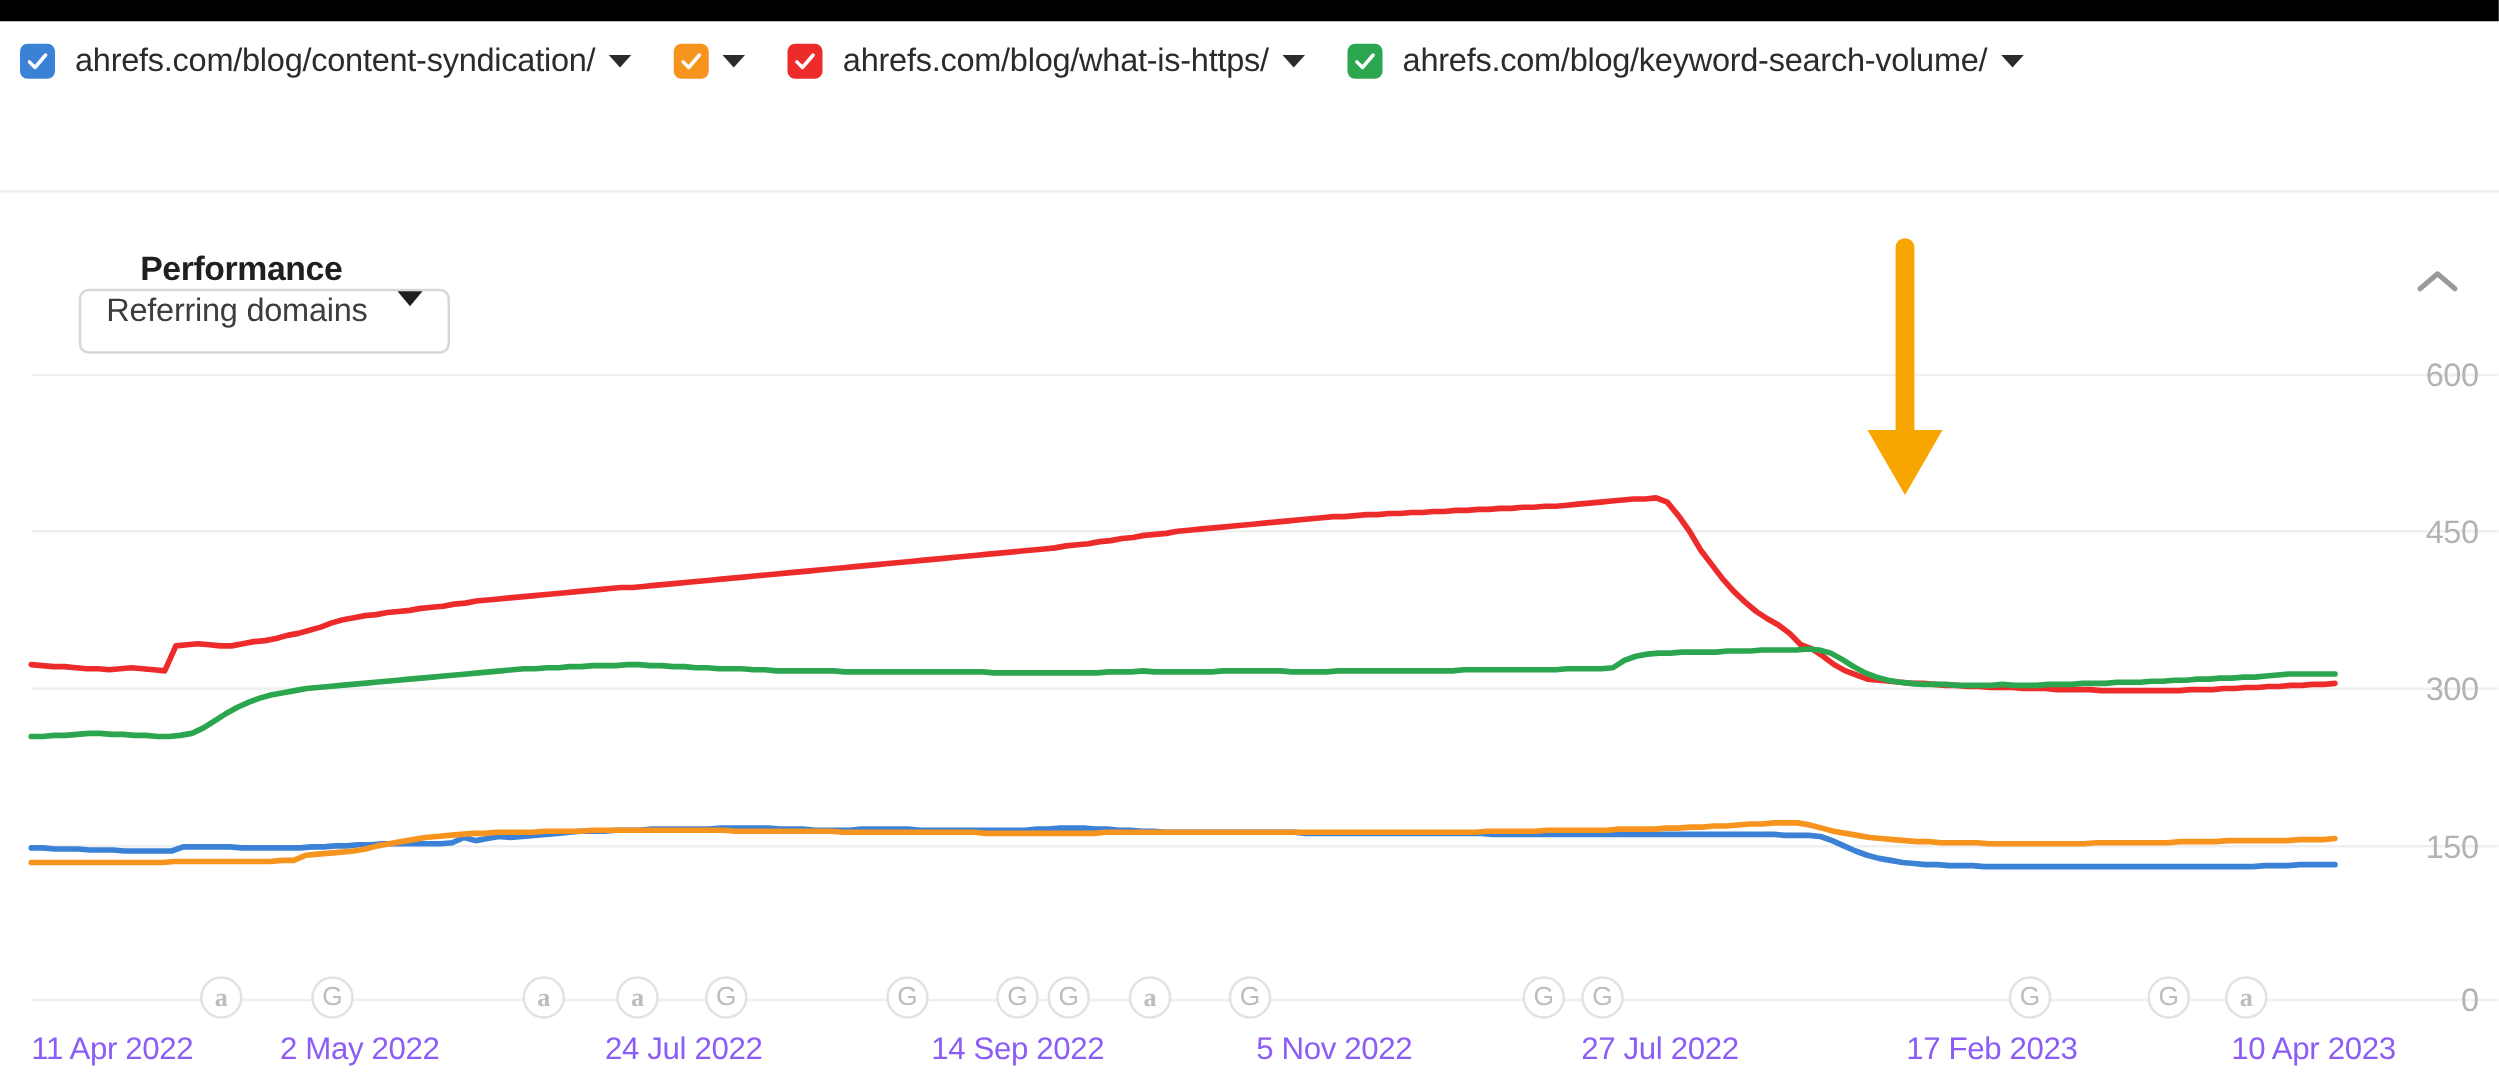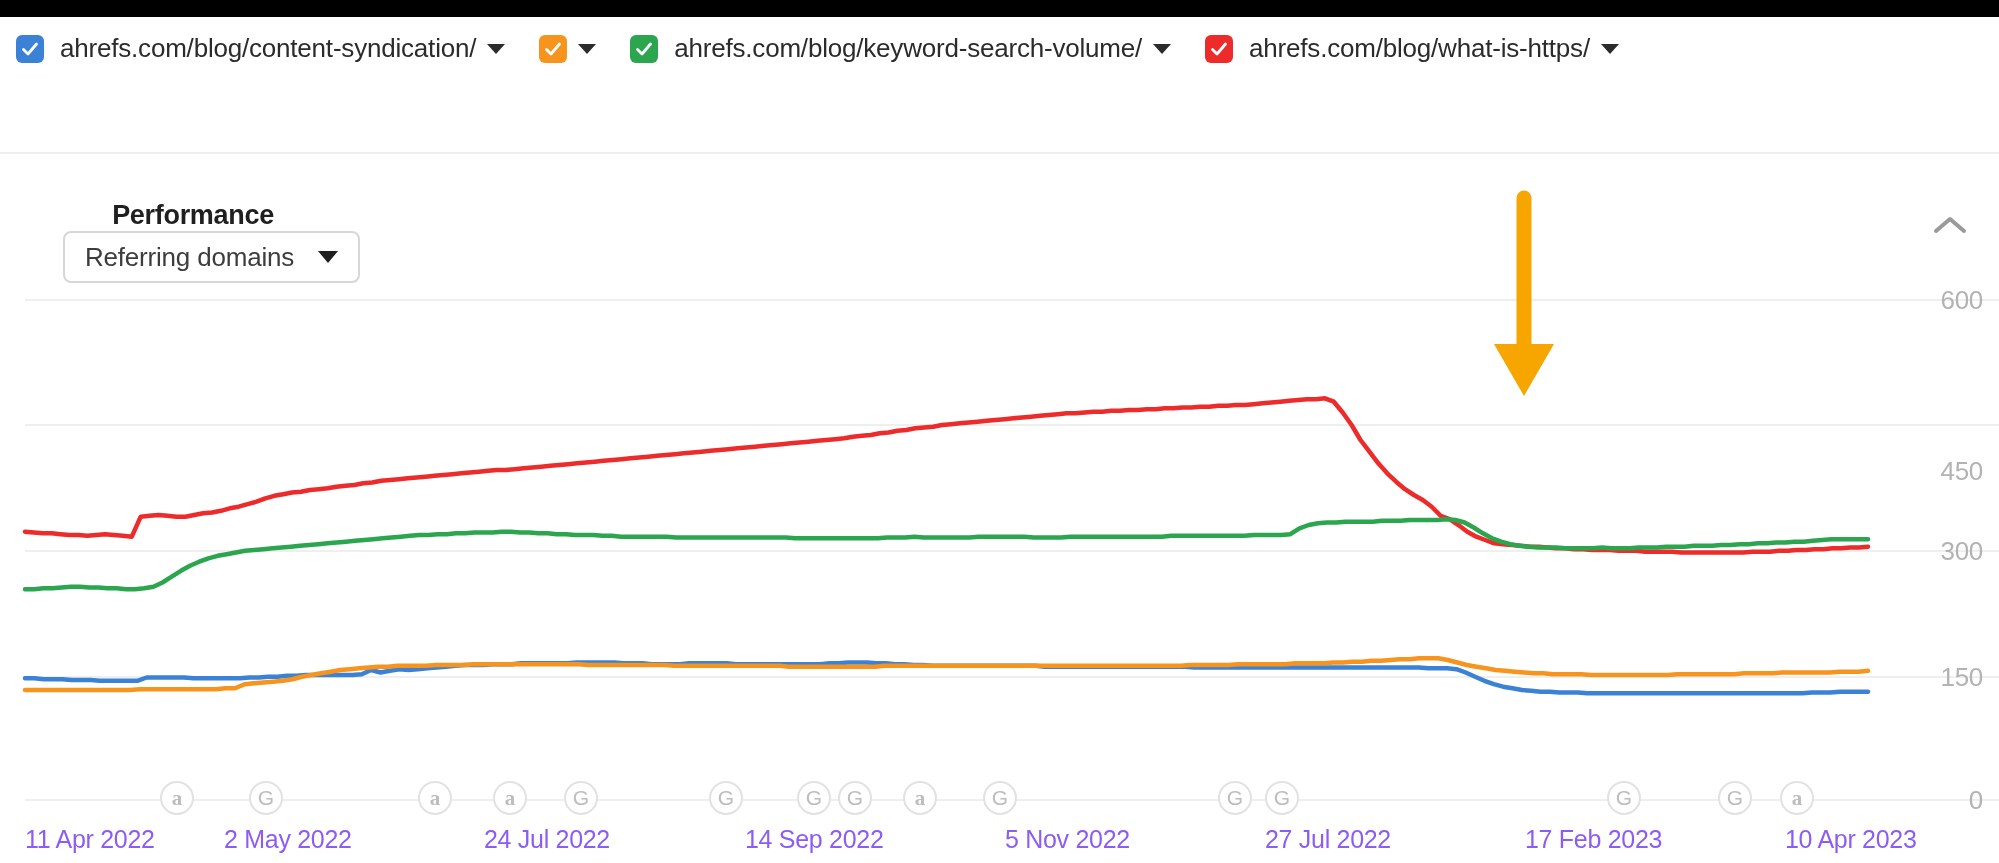--- a/index.html
+++ b/index.html
@@ -57,21 +57,21 @@
     display:flex; align-items:center;flex-direction:column;
   }
   .perf-title {
     font-size:27px; font-weight:bold; color:#1f1f1f;
     letter-spacing:-0.3px;
   }
   .metric-select {
     margin-left:37px;
     border:2px solid #d7d7d7; border-radius:8px;
     height:52px; padding:0 20px;
-    display:flex; align-items:center;
+    display:flex; align-items:flex-start;
     background:#fff; cursor:pointer;
   }
   .metric-label { font-size:26px; color:#3d3d3d; letter-spacing:-0.2px; }
   .metric-caret {
     margin-left:24px; width:0; height:0;
     border-left:10px solid transparent;
     border-right:10px solid transparent;
     border-top:12px solid #1f1f1f;
   }
   .collapse-btn {
@@ -123,35 +123,35 @@
       </div>
       <div class="legend-item">
         <div class="cb" style="background: rgb(247, 148, 29);">
           <svg width="20" height="20" viewBox="0 0 20 20">
             <polyline points="3.5,10.5 8,15 16.5,5" fill="none" stroke="#fff" stroke-width="2.8" stroke-linecap="round" stroke-linejoin="round"></polyline>
           </svg>
         </div>
         <span class="caret"></span>
       </div>
       <div class="legend-item">
+        <div class="cb" style="background: rgb(238, 43, 43);">
+          <svg width="20" height="20" viewBox="0 0 20 20">
+            <polyline points="3.5,10.5 8,15 16.5,5" fill="none" stroke="#fff" stroke-width="2.8" stroke-linecap="round" stroke-linejoin="round"></polyline>
+          </svg>
+        </div>
+        <span class="legend-label">ahrefs.com/blog/what-is-https/</span>
+        <span class="caret"></span>
+      </div>
+      <div class="legend-item">
         <div class="cb" style="background: rgb(43, 166, 79);">
           <svg width="20" height="20" viewBox="0 0 20 20">
             <polyline points="3.5,10.5 8,15 16.5,5" fill="none" stroke="#fff" stroke-width="2.8" stroke-linecap="round" stroke-linejoin="round"></polyline>
           </svg>
         </div>
         <span class="legend-label">ahrefs.com/blog/keyword-search-volume/</span>
-        <span class="caret"></span>
-      </div>
-      <div class="legend-item">
-        <div class="cb" style="background: rgb(238, 43, 43);">
-          <svg width="20" height="20" viewBox="0 0 20 20">
-            <polyline points="3.5,10.5 8,15 16.5,5" fill="none" stroke="#fff" stroke-width="2.8" stroke-linecap="round" stroke-linejoin="round"></polyline>
-          </svg>
-        </div>
-        <span class="legend-label">ahrefs.com/blog/what-is-https/</span>
         <span class="caret"></span>
       </div>
     </div>
 </div>
 
 <div class="divider"></div>
 
 <div class="perf-header">
   <div class="perf-title">Performance</div>
   <div class="metric-select">
@@ -181,21 +181,21 @@
         <polyline points="25.0,678.3 34.4,678.3 43.7,679.2 53.1,679.2 62.4,679.2 71.8,680.0 81.1,680.0 90.5,680.0 99.8,680.8 109.2,680.8 118.6,680.8 127.9,680.8 137.3,680.8 146.6,677.5 156.0,677.5 165.3,677.5 174.7,677.5 184.0,677.5 193.4,678.3 202.8,678.3 212.1,678.3 221.5,678.3 230.8,678.3 240.2,678.3 249.5,677.5 258.9,677.5 268.2,676.7 277.6,676.7 286.9,675.8 296.3,675.8 305.7,675.0 315.0,675.0 324.4,675.0 333.7,675.0 343.1,675.0 352.4,675.0 361.8,674.2 371.1,670.0 380.5,672.5 389.9,670.8 399.2,669.2 408.6,670.0 417.9,669.2 427.3,668.3 436.6,667.5 446.0,666.7 455.3,665.8 464.7,665.0 474.1,665.0 483.4,665.0 492.8,664.2 502.1,664.2 511.5,664.2 520.8,663.3 530.2,663.3 539.5,663.3 548.9,663.3 558.3,663.3 567.6,663.3 577.0,662.5 586.3,662.5 595.7,662.5 605.0,662.5 614.4,662.5 623.7,663.3 633.1,663.3 642.5,663.3 651.8,664.2 661.2,664.2 670.5,664.2 679.9,664.2 689.2,663.3 698.6,663.3 707.9,663.3 717.3,663.3 726.6,663.3 736.0,664.2 745.4,664.2 754.7,664.2 764.1,664.2 773.4,664.2 782.8,664.2 792.1,664.2 801.5,664.2 810.8,664.2 820.2,664.2 829.6,663.3 838.9,663.3 848.3,662.5 857.6,662.5 867.0,662.5 876.3,663.3 885.7,663.3 895.0,664.2 904.4,664.2 913.8,665.0 923.1,665.0 932.5,665.8 941.8,665.8 951.2,665.8 960.5,665.8 969.9,665.8 979.2,665.8 988.6,665.8 998.0,665.8 1007.3,665.8 1016.7,665.8 1026.0,665.8 1035.4,665.8 1044.7,666.7 1054.1,666.7 1063.4,666.7 1072.8,666.7 1082.2,666.7 1091.5,666.7 1100.9,666.7 1110.2,666.7 1119.6,666.7 1128.9,666.7 1138.3,666.7 1147.6,666.7 1157.0,666.7 1166.4,666.7 1175.7,666.7 1185.1,666.7 1194.4,667.5 1203.8,667.5 1213.1,667.5 1222.5,667.5 1231.8,667.5 1241.2,667.5 1250.5,667.5 1259.9,667.5 1269.3,667.5 1278.6,667.5 1288.0,667.5 1297.3,667.5 1306.7,667.5 1316.0,667.5 1325.4,667.5 1334.7,667.5 1344.1,667.5 1353.5,667.5 1362.8,667.5 1372.2,667.5 1381.5,667.5 1390.9,667.5 1400.2,667.5 1409.6,667.5 1418.9,667.5 1428.3,668.3 1437.7,668.3 1447.0,668.3 1456.4,669.2 1465.7,672.5 1475.1,676.7 1484.4,680.8 1493.8,684.2 1503.1,686.7 1512.5,688.3 1521.9,690.0 1531.2,690.8 1540.6,691.7 1549.9,691.7 1559.3,692.5 1568.6,692.5 1578.0,692.5 1587.3,693.3 1596.7,693.3 1606.1,693.3 1615.4,693.3 1624.8,693.3 1634.1,693.3 1643.5,693.3 1652.8,693.3 1662.2,693.3 1671.5,693.3 1680.9,693.3 1690.2,693.3 1699.6,693.3 1709.0,693.3 1718.3,693.3 1727.7,693.3 1737.0,693.3 1746.4,693.3 1755.7,693.3 1765.1,693.3 1774.4,693.3 1783.8,693.3 1793.2,693.3 1802.5,693.3 1811.9,692.5 1821.2,692.5 1830.6,692.5 1839.9,691.7 1849.3,691.7 1858.6,691.7 1868.0,691.7" fill="none" stroke="#3B82D6" stroke-width="4.5" stroke-linejoin="round" stroke-linecap="round"></polyline>
         <polyline points="25.0,690.0 34.5,690.0 44.1,690.0 53.6,690.0 63.2,690.0 72.7,690.0 82.3,690.0 91.8,690.0 101.4,690.0 110.9,690.0 120.5,690.0 130.0,690.0 139.6,689.2 149.1,689.2 158.7,689.2 168.2,689.2 177.8,689.2 187.3,689.2 196.9,689.2 206.4,689.2 216.0,689.2 225.5,688.3 235.1,688.3 244.6,684.2 254.2,683.3 263.7,682.5 273.3,681.7 282.8,680.8 292.4,679.2 301.9,676.7 311.5,675.0 321.0,673.3 330.6,671.7 340.1,670.0 349.7,669.2 359.2,668.3 368.8,667.5 378.3,666.7 387.9,666.7 397.4,665.8 407.0,665.8 416.5,665.8 426.1,665.8 435.6,665.0 445.2,665.0 454.7,665.0 464.3,665.0 473.8,664.2 483.4,664.2 492.9,664.2 502.5,664.2 512.0,664.2 521.6,664.2 531.1,664.2 540.7,664.2 550.2,664.2 559.8,664.2 569.3,664.2 578.9,664.2 588.4,665.0 598.0,665.0 607.5,665.0 617.1,665.0 626.6,665.0 636.2,665.0 645.7,665.0 655.2,665.0 664.8,665.0 674.3,665.8 683.9,665.8 693.4,665.8 703.0,665.8 712.5,665.8 722.1,665.8 731.6,665.8 741.2,665.8 750.7,665.8 760.3,665.8 769.8,665.8 779.4,665.8 788.9,666.7 798.5,666.7 808.0,666.7 817.6,666.7 827.1,666.7 836.7,666.7 846.2,666.7 855.8,666.7 865.3,666.7 874.9,666.7 884.4,665.8 894.0,665.8 903.5,665.8 913.1,665.8 922.6,665.8 932.2,665.8 941.7,665.8 951.3,665.8 960.8,665.8 970.4,665.8 979.9,665.8 989.5,665.8 999.0,665.8 1008.6,665.8 1018.1,665.8 1027.7,665.8 1037.2,665.8 1046.8,665.8 1056.3,665.8 1065.9,665.8 1075.4,665.8 1085.0,665.8 1094.5,665.8 1104.1,665.8 1113.6,665.8 1123.2,665.8 1132.7,665.8 1142.3,665.8 1151.8,665.8 1161.4,665.8 1170.9,665.8 1180.5,665.8 1190.0,665.0 1199.6,665.0 1209.1,665.0 1218.7,665.0 1228.2,665.0 1237.8,664.2 1247.3,664.2 1256.8,664.2 1266.4,664.2 1275.9,664.2 1285.5,664.2 1295.0,663.3 1304.6,663.3 1314.1,663.3 1323.7,663.3 1333.2,662.5 1342.8,662.5 1352.3,661.7 1361.9,661.7 1371.4,660.8 1381.0,660.8 1390.5,660.0 1400.1,659.2 1409.6,659.2 1419.2,658.3 1428.7,658.3 1438.3,658.3 1447.8,660.0 1457.4,662.5 1466.9,665.0 1476.5,666.7 1486.0,668.3 1495.6,670.0 1505.1,670.8 1514.7,671.7 1524.2,672.5 1533.8,673.3 1543.3,673.3 1552.9,674.2 1562.4,674.2 1572.0,674.2 1581.5,674.2 1591.1,675.0 1600.6,675.0 1610.2,675.0 1619.7,675.0 1629.3,675.0 1638.8,675.0 1648.4,675.0 1657.9,675.0 1667.5,675.0 1677.0,674.2 1686.6,674.2 1696.1,674.2 1705.7,674.2 1715.2,674.2 1724.8,674.2 1734.3,674.2 1743.9,673.3 1753.4,673.3 1763.0,673.3 1772.5,673.3 1782.1,672.5 1791.6,672.5 1801.2,672.5 1810.7,672.5 1820.3,672.5 1829.8,672.5 1839.4,671.7 1848.9,671.7 1858.5,671.7 1868.0,670.8" fill="none" stroke="#F7941D" stroke-width="4.5" stroke-linejoin="round" stroke-linecap="round"></polyline>
       </g>
     <g id="annotation-arrow">
         <line x1="1524" x2="1524" y1="198" y2="356" stroke="#F7A600" stroke-width="15" stroke-linecap="round"></line>
         <polygon points="1494,344 1554,344 1524,396" fill="#F7A600"></polygon>
       </g>
   </svg>
   <div id="ylabels">
       <div class="ylabel" style="top: 285px;">600</div>
-      <div class="ylabel" style="top: 410px; margin-top: 46px;">450</div>
+      <div class="ylabel" style="top: 410px;">450</div>
       <div class="ylabel" style="top: 536px;">300</div>
       <div class="ylabel" style="top: 662px;">150</div>
       <div class="ylabel" style="top: 785px;">0</div>
     </div>
   <div id="xlabels">
       <div class="xlabel" style="left: 25px; top: 825px;">11 Apr 2022</div>
       <div class="xlabel" style="left: 224px; top: 825px;">2 May 2022</div>
       <div class="xlabel" style="left: 484px; top: 825px;">24 Jul 2022</div>
       <div class="xlabel" style="left: 745px; top: 825px;">14 Sep 2022</div>
       <div class="xlabel" style="left: 1005px; top: 825px;">5 Nov 2022</div>

